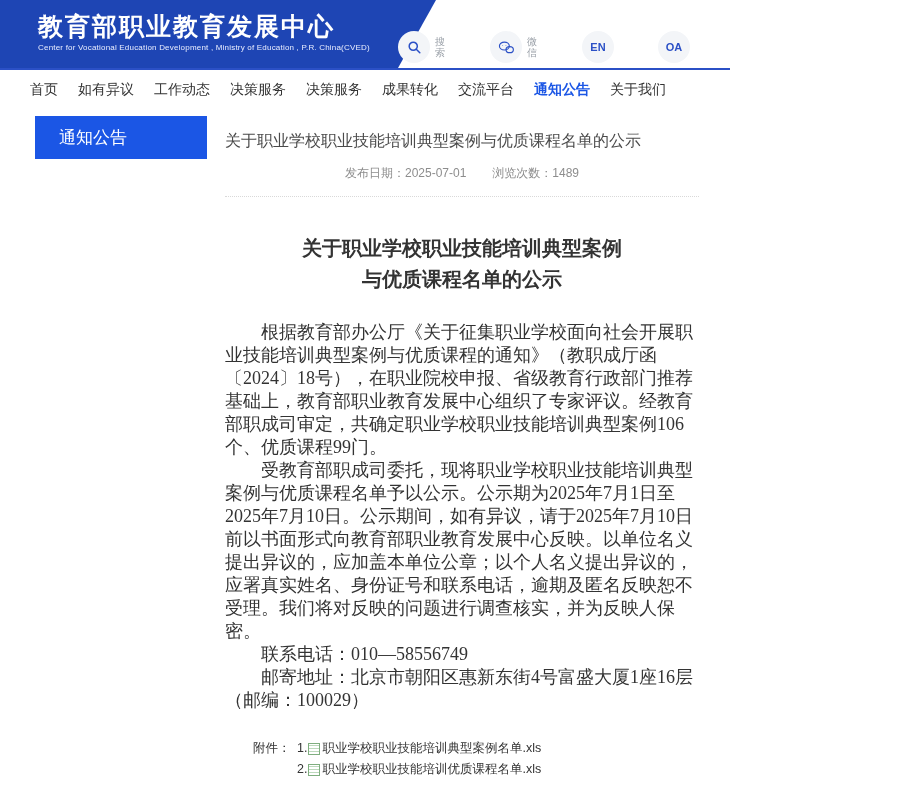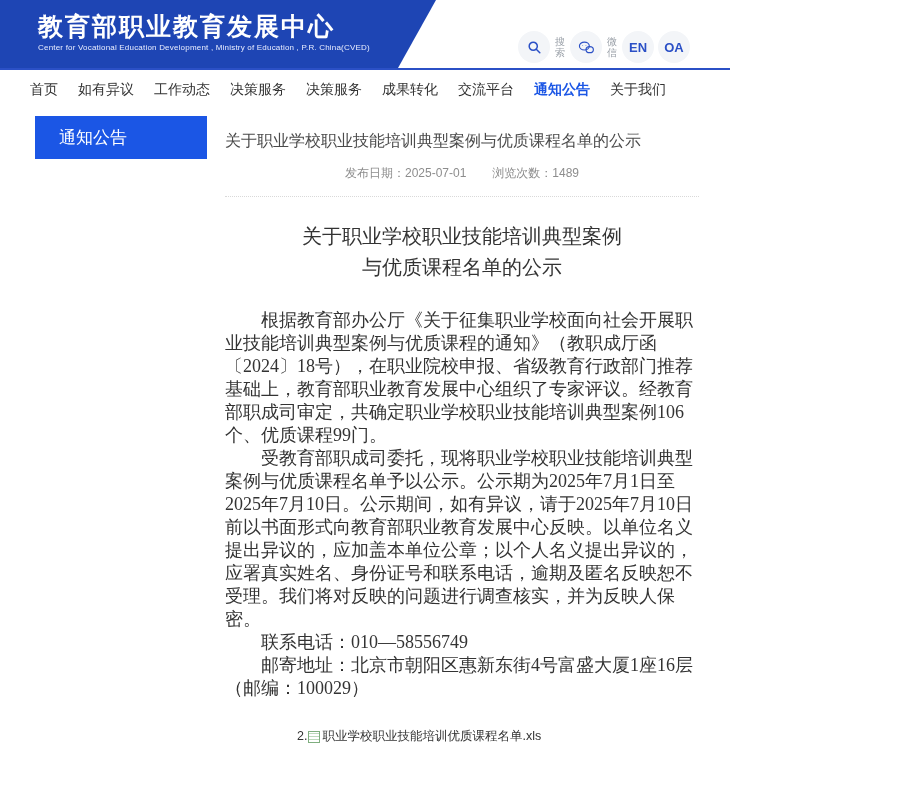--- a/index.html
+++ b/index.html
@@ -6,21 +6,21 @@
   html,body { width:899px; height:794px; background:#fff; font-family:"Liberation Sans","DejaVu Sans",sans-serif; overflow:hidden; }
   .page { width:730px; height:794px; position:relative; background:#fff; display:flex; flex-direction:column; }
 
   
   .site-header { position:relative; height:70px; background:#fff; border-bottom:2px solid #2b50c6; flex:0 0 auto; }
   .logo-band { position:absolute; left:0; top:0; width:436px; height:100%; background:#1e45b4;
                clip-path:polygon(0 0,100% 0,calc(100% - 38px) 100%,0 100%); padding:11px 0 0 38px; cursor:pointer; }
   .logo-title { color:#fff; font-size:25px; font-weight:bold; letter-spacing:2px; line-height:30px; }
   .logo-sub { color:#e8edff; font-size:8px; letter-spacing:.2px; margin-top:2px; }
   .header-tools { position:absolute; right:40px; top:31px; display:flex; align-items:center; gap:4px; }
-  .tool-circle { width:32px; height:32px; border-radius:50%; background:#f3f5f8; display:flex; align-items:center; justify-content:center; cursor:pointer; color:#2b50c6; font-size:13px; font-weight:bold; }
+  .tool-circle { width:32px; height:32px; border-radius:50%; background:#f3f5f8; display:flex; align-items:center; justify-content:center; cursor:pointer; color:#2b50c6; font-size:11px; font-weight:bold;margin-left:40px; }
   .tool-vlabel { width:12px; font-size:10px; line-height:11px; color:#9aa0a8; text-align:center; word-break:break-all; }
 
   
   .main-nav { height:40px; display:flex; align-items:center; justify-content:space-between; padding:0 64px 0 30px; background:#fff; flex:0 0 auto; }
   .nav-item { font-size:14px; color:#333; text-decoration:none; cursor:pointer; white-space:nowrap; }
   .nav-item.active { color:#1b56e5; font-weight:bold; }
 
   
   .main { flex:1 1 auto; display:flex; align-items:flex-start; }
   .side { width:225px; flex:0 0 auto; padding:6px 0 0 35px; }
@@ -30,21 +30,21 @@
   .breadcrumb { position:relative; font-size:12px; color:#4a6fd8; padding:9px 0 11px 2px; border-bottom:1px solid #e6e6e6; }
   .breadcrumb::after { content:""; position:absolute; left:0; bottom:-1px; width:46px; height:2px; background:#1b56e5; }
   .breadcrumb a { color:#4a6fd8; text-decoration:none; cursor:pointer; }
   .crumb-sep { margin:0 4px; }
 
   .list-title { font-size:16px; font-weight:normal; color:#4a4a4a; margin-top:21px; }
   .meta { text-align:center; font-size:12px; color:#8d8d8d; margin-top:13px; }
   .meta .gap { display:inline-block; width:26px; }
   .dotted { border-top:1px dotted #d9d9d9; margin-top:14px; }
 
-  .doc-heading { text-align:center; font-family:"Liberation Serif","DejaVu Serif",serif; font-size:20px; font-weight:normal; color:#333; line-height:31px; margin-top:24px; }
+  .doc-heading { text-align:center; font-family:"Liberation Serif","DejaVu Serif",serif; font-size:20px; font-weight:bold; color:#333; line-height:31px; margin-top:36px; }
 
   .article-body { margin-top:26px; font-family:"Liberation Serif","DejaVu Serif",serif; font-size:18px; color:#333; }
   .article-body p { line-height:23px; text-indent:2em; }
 
   .attach-block { margin-top:26px; font-family:"Liberation Sans","DejaVu Sans",sans-serif; font-size:12.5px; color:#333; }
   .attach-row { display:flex; align-items:center; line-height:21px; padding-left:28px; }
   .attach-label { width:44px; flex:0 0 auto; }
   .xls-icon { display:inline-block; width:12px; height:12px; margin:0 2px 0 1px; vertical-align:-2px;
               border:1px solid #7fae7f; background:
               repeating-linear-gradient(0deg,#fff 0 2px,#bcd9bc 2px 3px),
@@ -121,20 +121,26 @@
 
       <div class="article-body">
         <p>根据教育部办公厅《关于征集职业学校面向社会开展职业技能培训典型案例与优质课程的通知》（教职成厅函〔2024〕18号），在职业院校申报、省级教育行政部门推荐基础上，教育部职业教育发展中心组织了专家评议。经教育部职成司审定，共确定职业学校职业技能培训典型案例106个、优质课程99门。</p>
         <p>受教育部职成司委托，现将职业学校职业技能培训典型案例与优质课程名单予以公示。公示期为2025年7月1日至2025年7月10日。公示期间，如有异议，请于2025年7月10日前以书面形式向教育部职业教育发展中心反映。以单位名义提出异议的，应加盖本单位公章；以个人名义提出异议的，应署真实姓名、身份证号和联系电话，逾期及匿名反映恕不受理。我们将对反映的问题进行调查核实，并为反映人保密。</p>
         <p><span>联系电话：</span><span>010—58556749</span></p>
         <p><span>邮寄地址：</span><span>北京市朝阳区惠新东街4号富盛大厦1座16层（邮编：100029）</span></p>
       </div>
 
       <div class="attach-block">
         <div class="attach-row">
+          <span class="attach-label">附件：</span>
+          <span>1.</span>
+          <span class="xls-icon"></span>
+          <a>职业学校职业技能培训典型案例名单.xls</a>
+        </div>
+        <div class="attach-row">
           <span class="attach-label"></span>
           <span>2.</span>
           <span class="xls-icon"></span>
           <a>职业学校职业技能培训优质课程名单.xls</a>
         </div>
       </div>
 
       <div class="sig-block">
         <div>教育部职业教育发展中心</div>
         <div class="sig-date">2025年6月30日</div>

